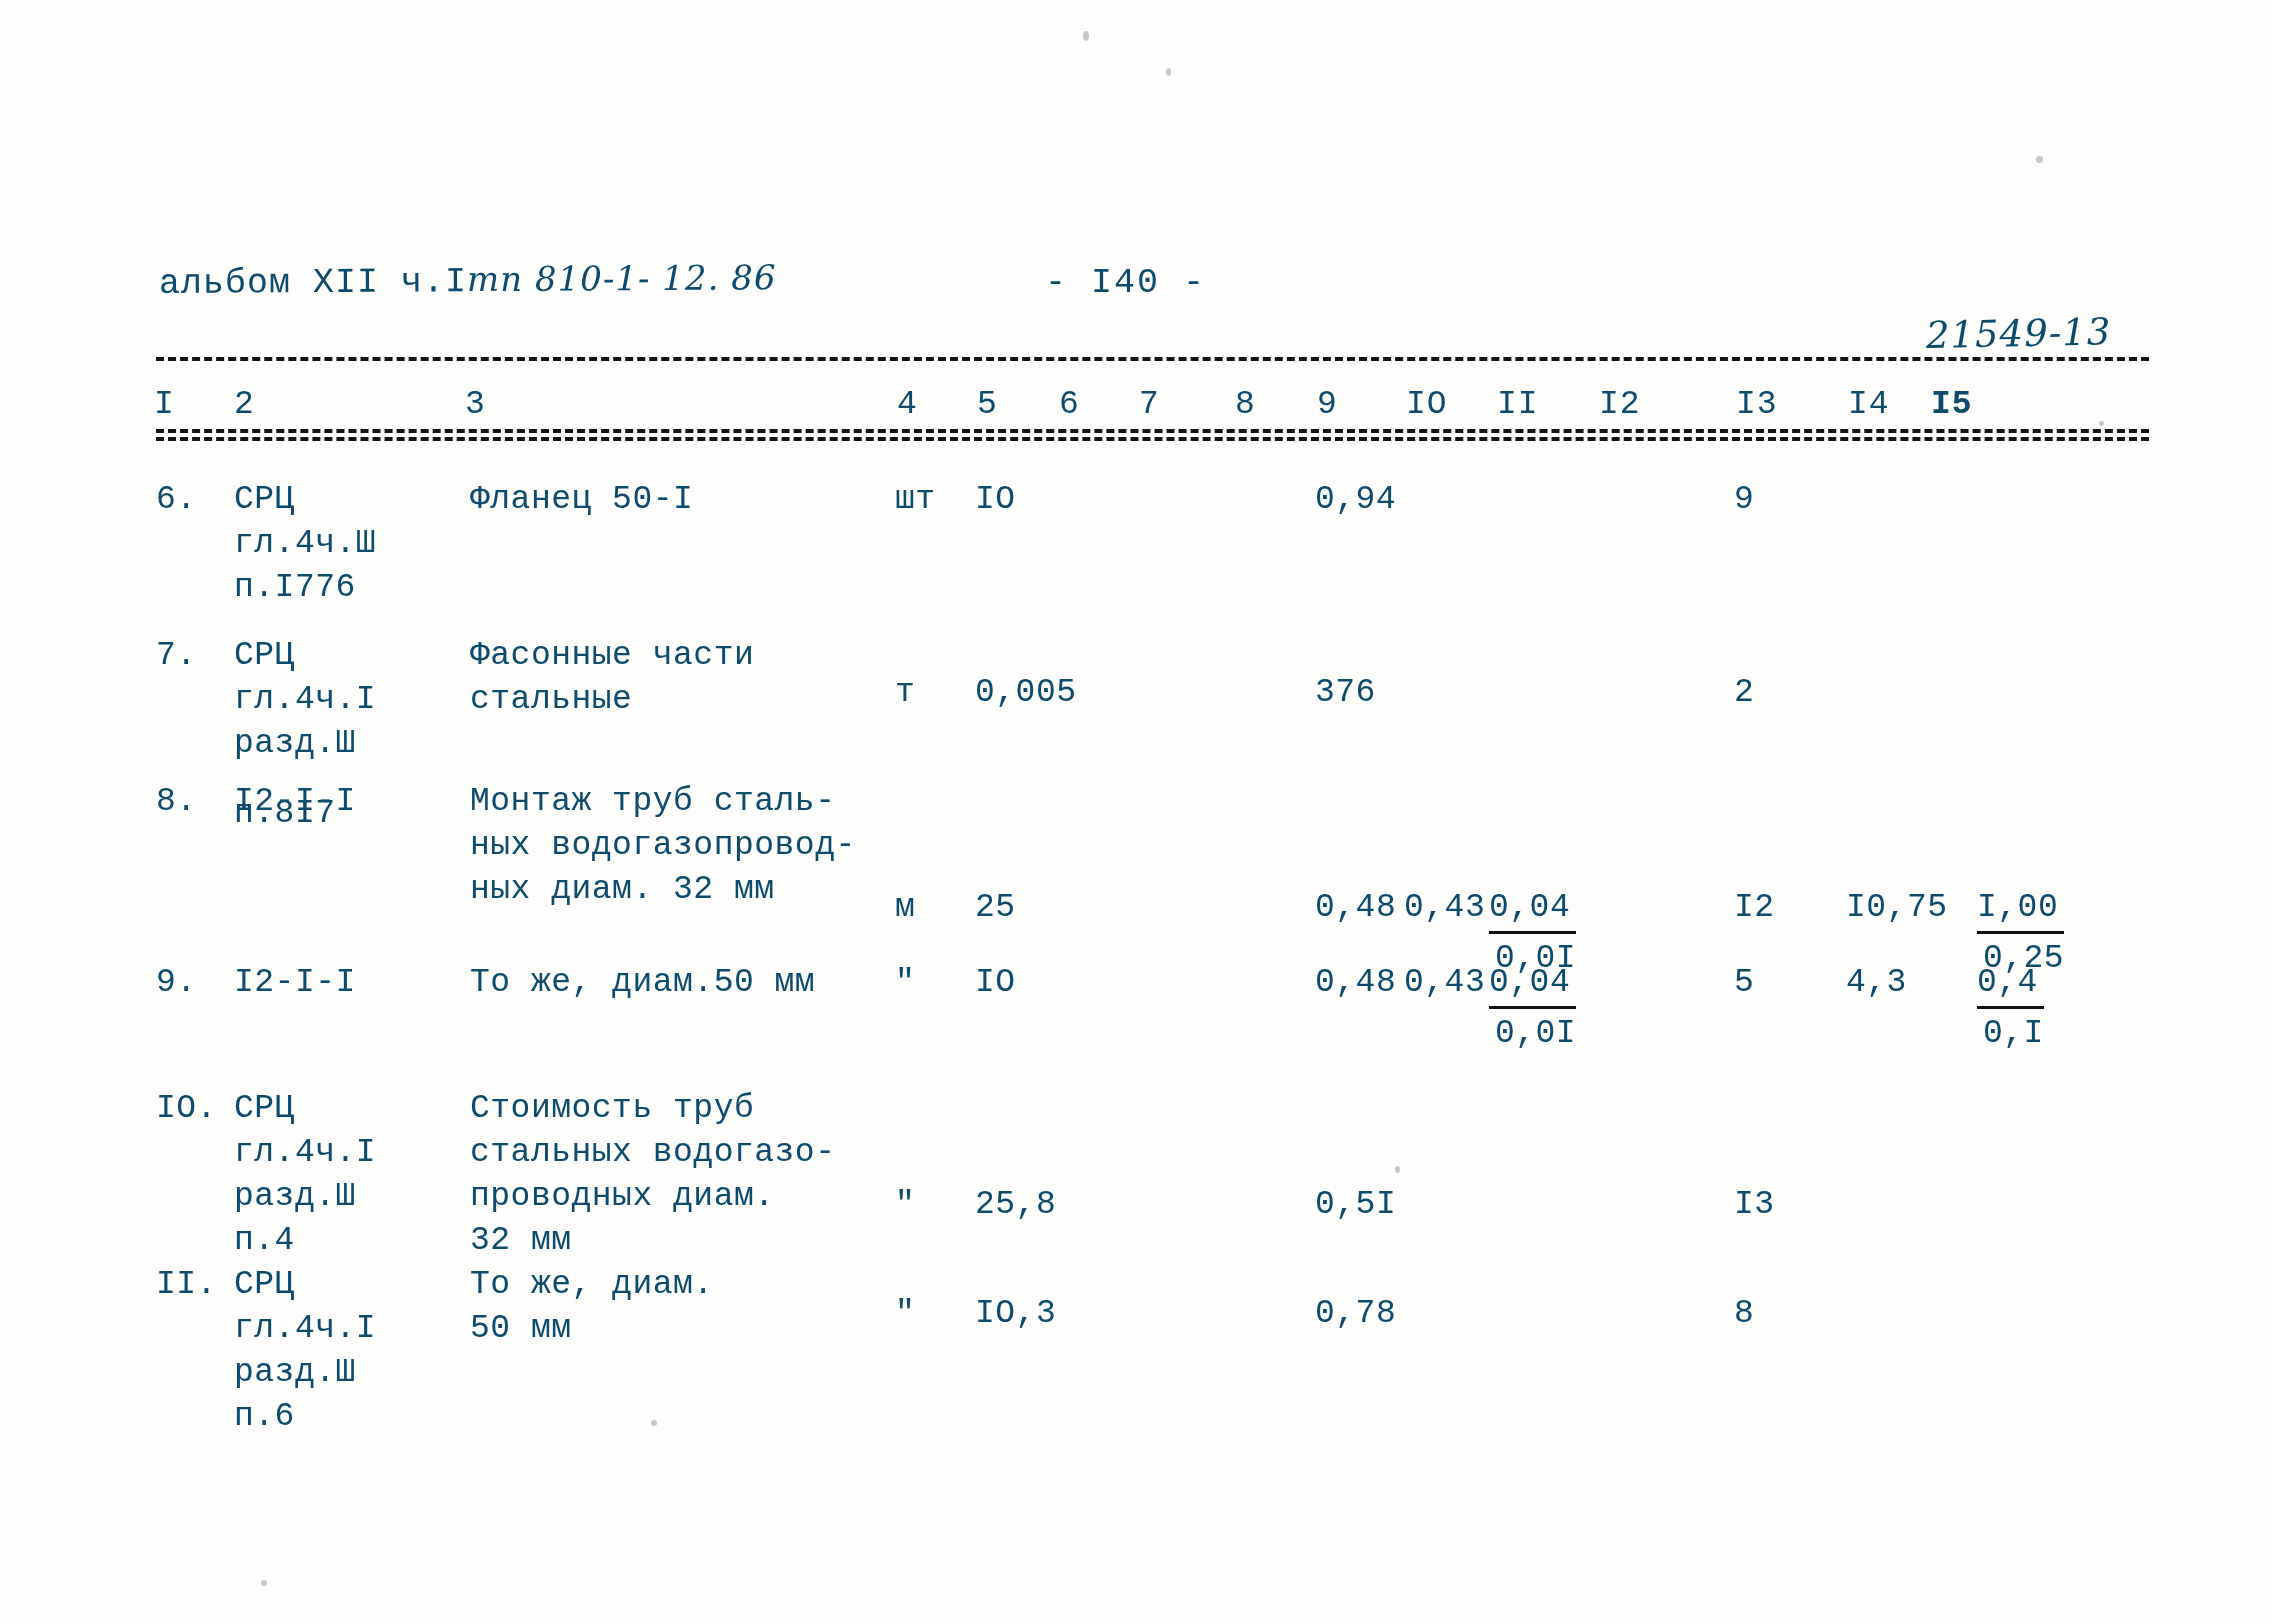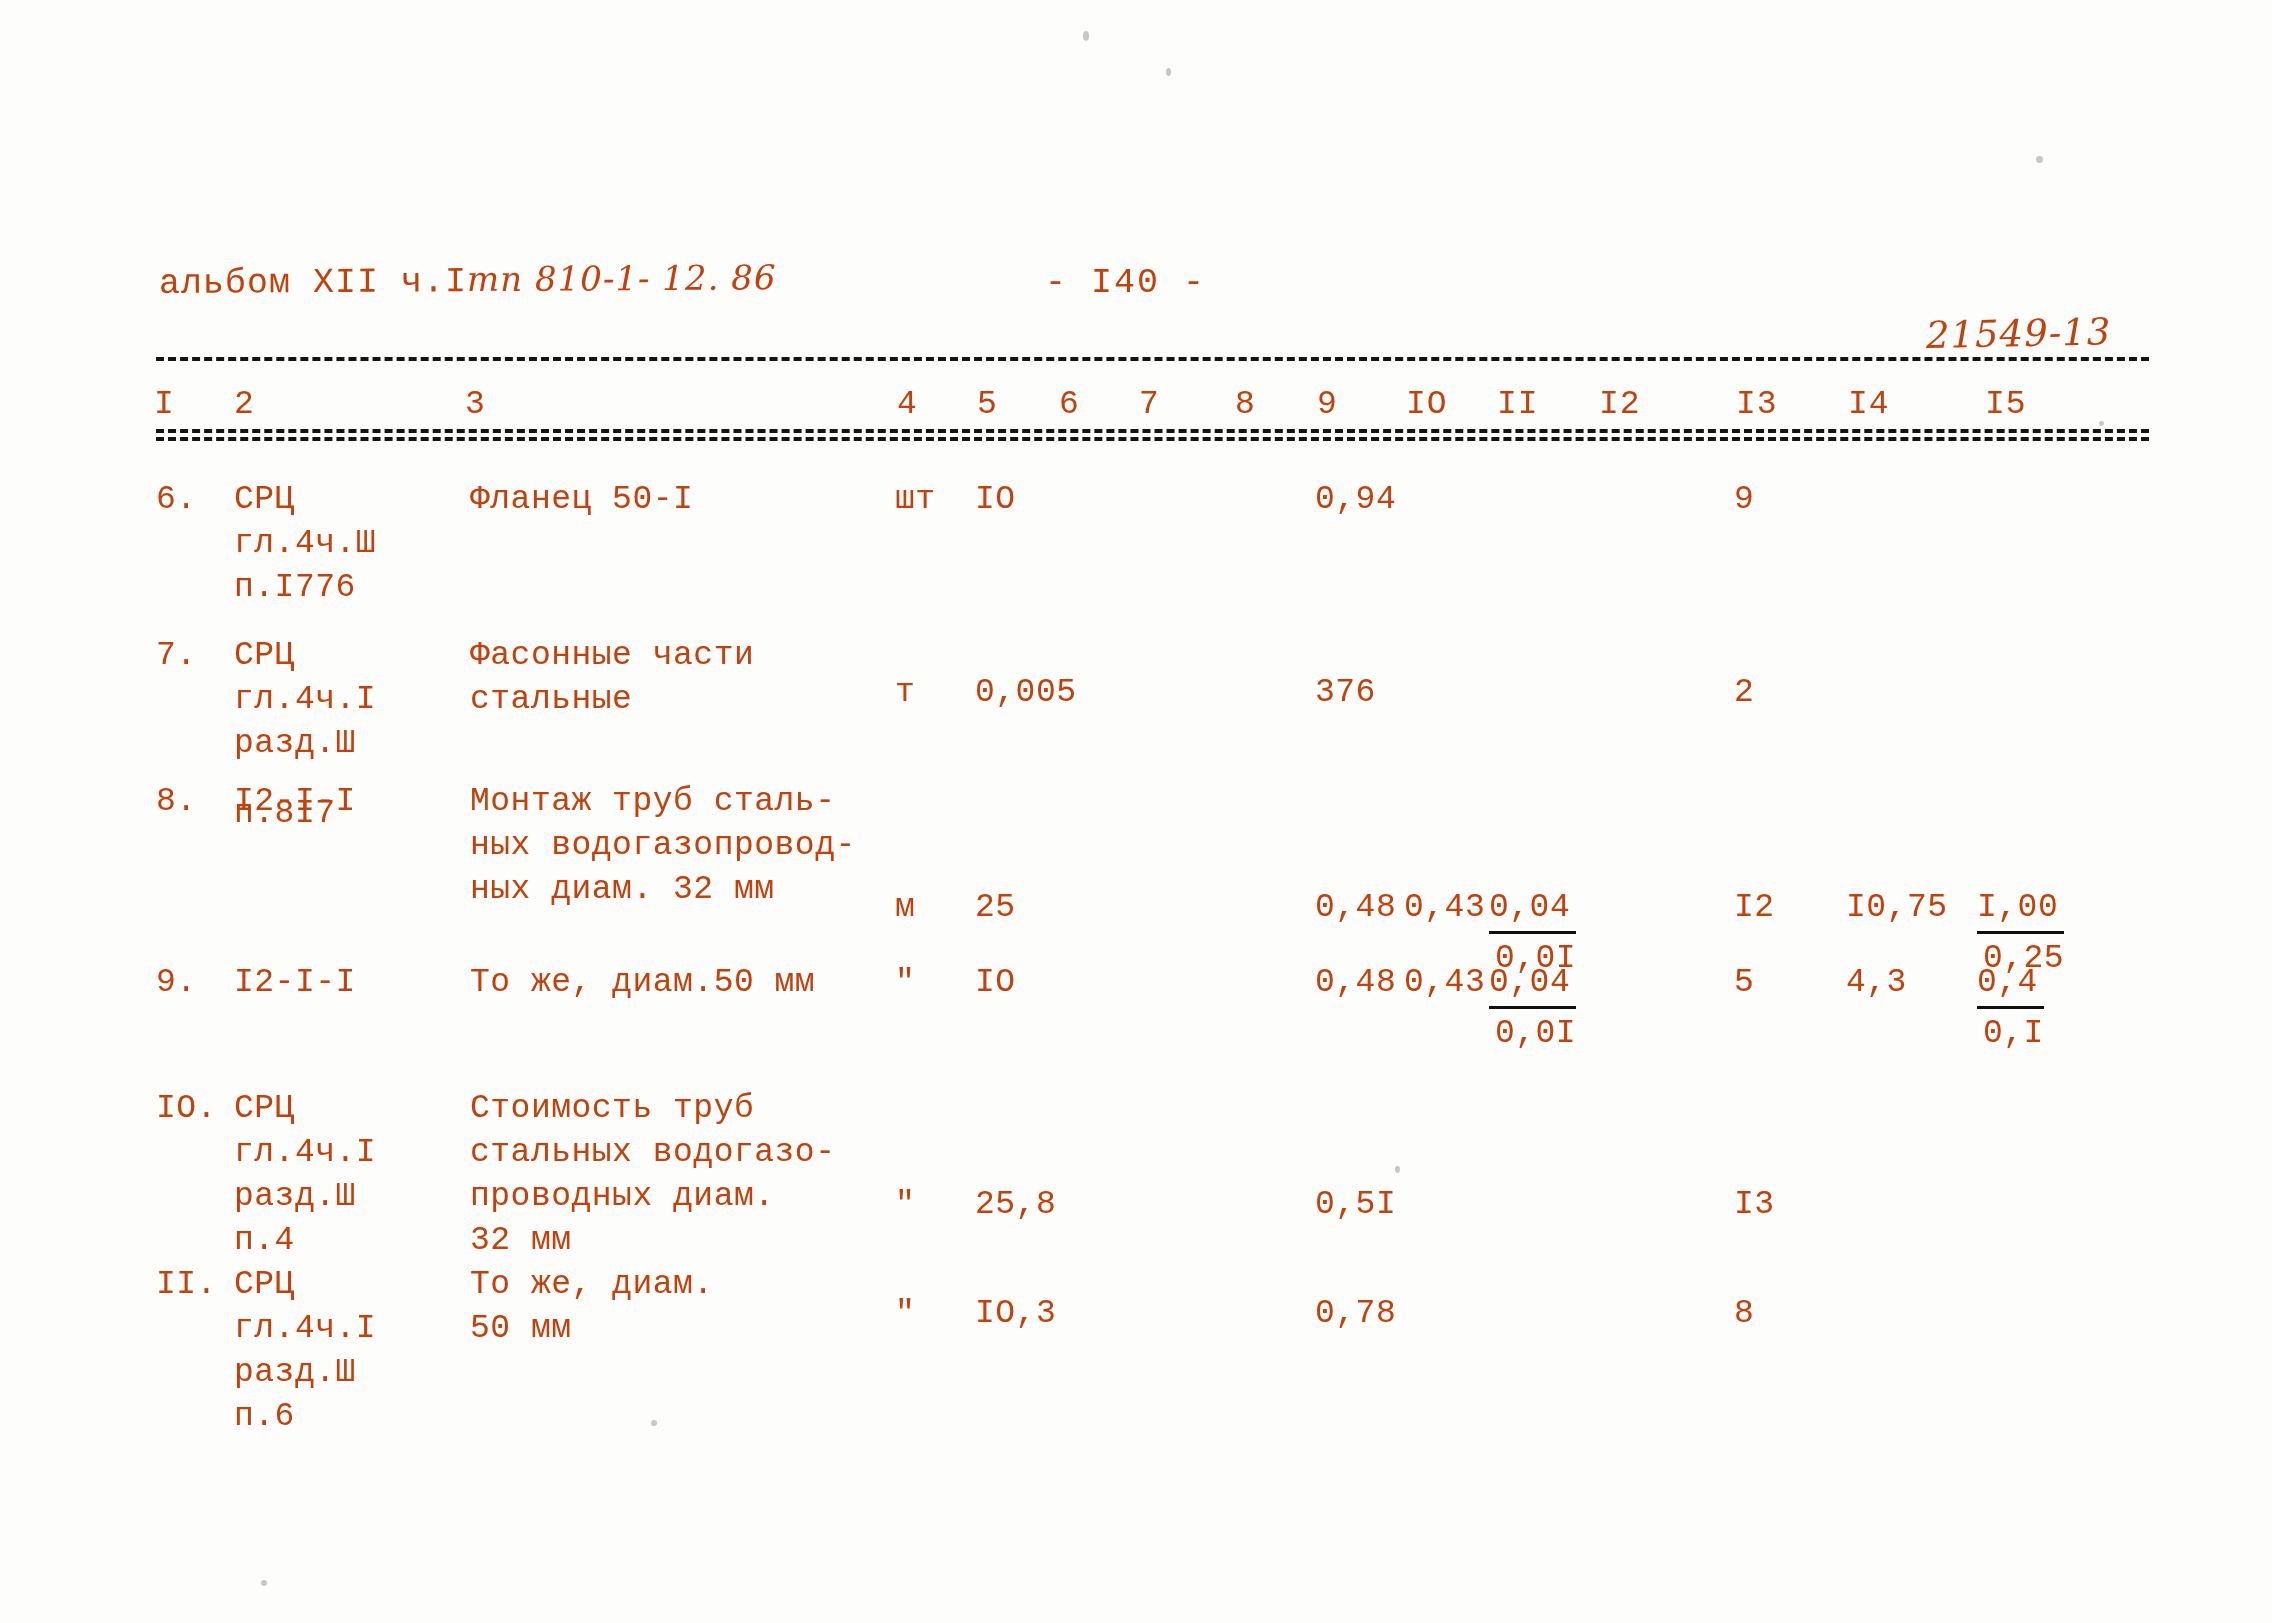--- a/index.html
+++ b/index.html
@@ -7,21 +7,21 @@
     padding: 0;
     background: #ffffff;
   }
   #page {
     position: relative;
     width: 2256px;
     height: 1624px;
     background: #fdfdfc;
     overflow: hidden;
     font-family: "Liberation Mono", "DejaVu Sans Mono", monospace;
-    color: #c2410c;
+    color: #0c4a6e;
     padding-left: 16px;
   }
 
   
   .speck {
     position: absolute;
     background: #9a9a9a;
     border-radius: 50%;
     opacity: .55;
   }
@@ -146,21 +146,21 @@
       <div class="colhead" style="left: 977px;">5</div>
       <div class="colhead" style="left: 1059px;">6</div>
       <div class="colhead" style="left: 1139px;">7</div>
       <div class="colhead" style="left: 1235px;">8</div>
       <div class="colhead" style="left: 1317px;">9</div>
       <div class="colhead" style="left: 1406px;">IO</div>
       <div class="colhead" style="left: 1497px;">II</div>
       <div class="colhead" style="left: 1599px;">I2</div>
       <div class="colhead" style="left: 1736px;">I3</div>
       <div class="colhead" style="left: 1848px;">I4</div>
-      <div class="colhead" style="left: 1985px;">I5</div>
+      <div class="colhead" style="left: 1931px; font-weight: bold;">I5</div>
     </div>
 
   <div id="rows">
       <div class="rowblock" style="top: 0px;">
         <div class="cell num" style="left: 156px; top: 478px;">6.</div>
         <div class="cell code" style="left: 234px; top: 478px;">СРЦ</div>
         <div class="cell code" style="left: 234px; top: 522px;">гл.4ч.Ш</div>
         <div class="cell code" style="left: 234px; top: 566px;">п.I776</div>
         <div class="cell desc" style="left: 470px; top: 478px;">Фланец 50-I</div>
         <div class="cell" style="left: 895px; top: 478px;">шт</div>

